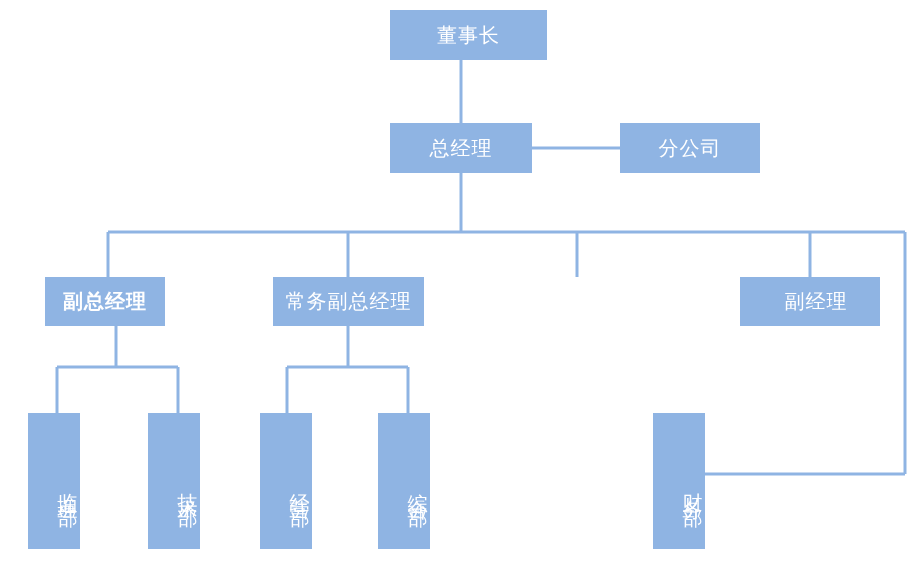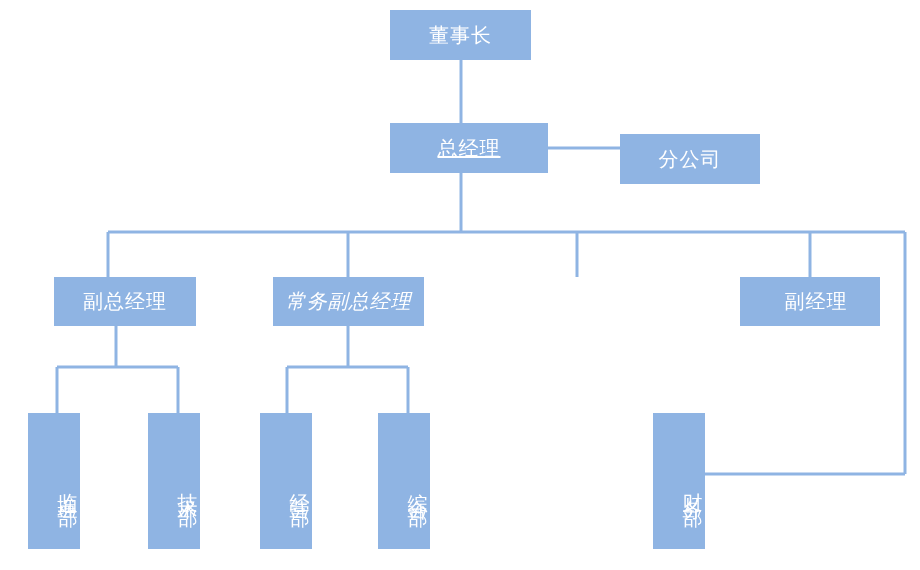--- a/index.html
+++ b/index.html
@@ -83,37 +83,37 @@
       <line x1="57" y1="367" x2="57" y2="413"></line>
       <line x1="178" y1="367" x2="178" y2="413"></line>
 
       <line x1="348" y1="326" x2="348" y2="367"></line>
       <line x1="287" y1="367" x2="408" y2="367"></line>
       <line x1="287" y1="367" x2="287" y2="413"></line>
       <line x1="408" y1="367" x2="408" y2="413"></line>
     </g>
   </svg>
 
-  <div class="node horizontal" style="left:390px; top:10px; width:141px; height:50px;">
+  <div class="node horizontal" style="left:390px; top:10px; width:157px; height:50px;">
     <span class="node-label">董事长</span>
   </div>
 
-  <div class="node horizontal" style="left:390px; top:123px; width:158px; height:50px;text-decoration:underline;">
+  <div class="node horizontal" style="left:390px; top:123px; width:142px; height:50px;">
     <span class="node-label">总经理</span>
   </div>
 
-  <div class="node horizontal" style="left:620px; top:134px; width:140px; height:50px;">
+  <div class="node horizontal" style="left:620px; top:123px; width:140px; height:50px;">
     <span class="node-label">分公司</span>
   </div>
 
-  <div class="node horizontal" style="left:54px; top:277px; width:142px; height:49px;">
+  <div class="node horizontal" style="left:45px; top:277px; width:120px; height:49px;font-weight:bold;">
     <span class="node-label">副总经理</span>
   </div>
 
-  <div class="node horizontal" style="left:273px; top:277px; width:151px; height:49px;font-style:italic;">
+  <div class="node horizontal" style="left:273px; top:277px; width:151px; height:49px;">
     <span class="node-label">常务副总经理</span>
   </div>
 
 
   <div class="node horizontal" style="left:740px; top:277px; width:140px; height:49px;padding-left:12px;">
     <span class="node-label">副经理</span>
   </div>
 
   <div class="node vertical" style="left:28px; top:413px; width:52px; height:136px;">
     <span class="node-label">监理部</span>

